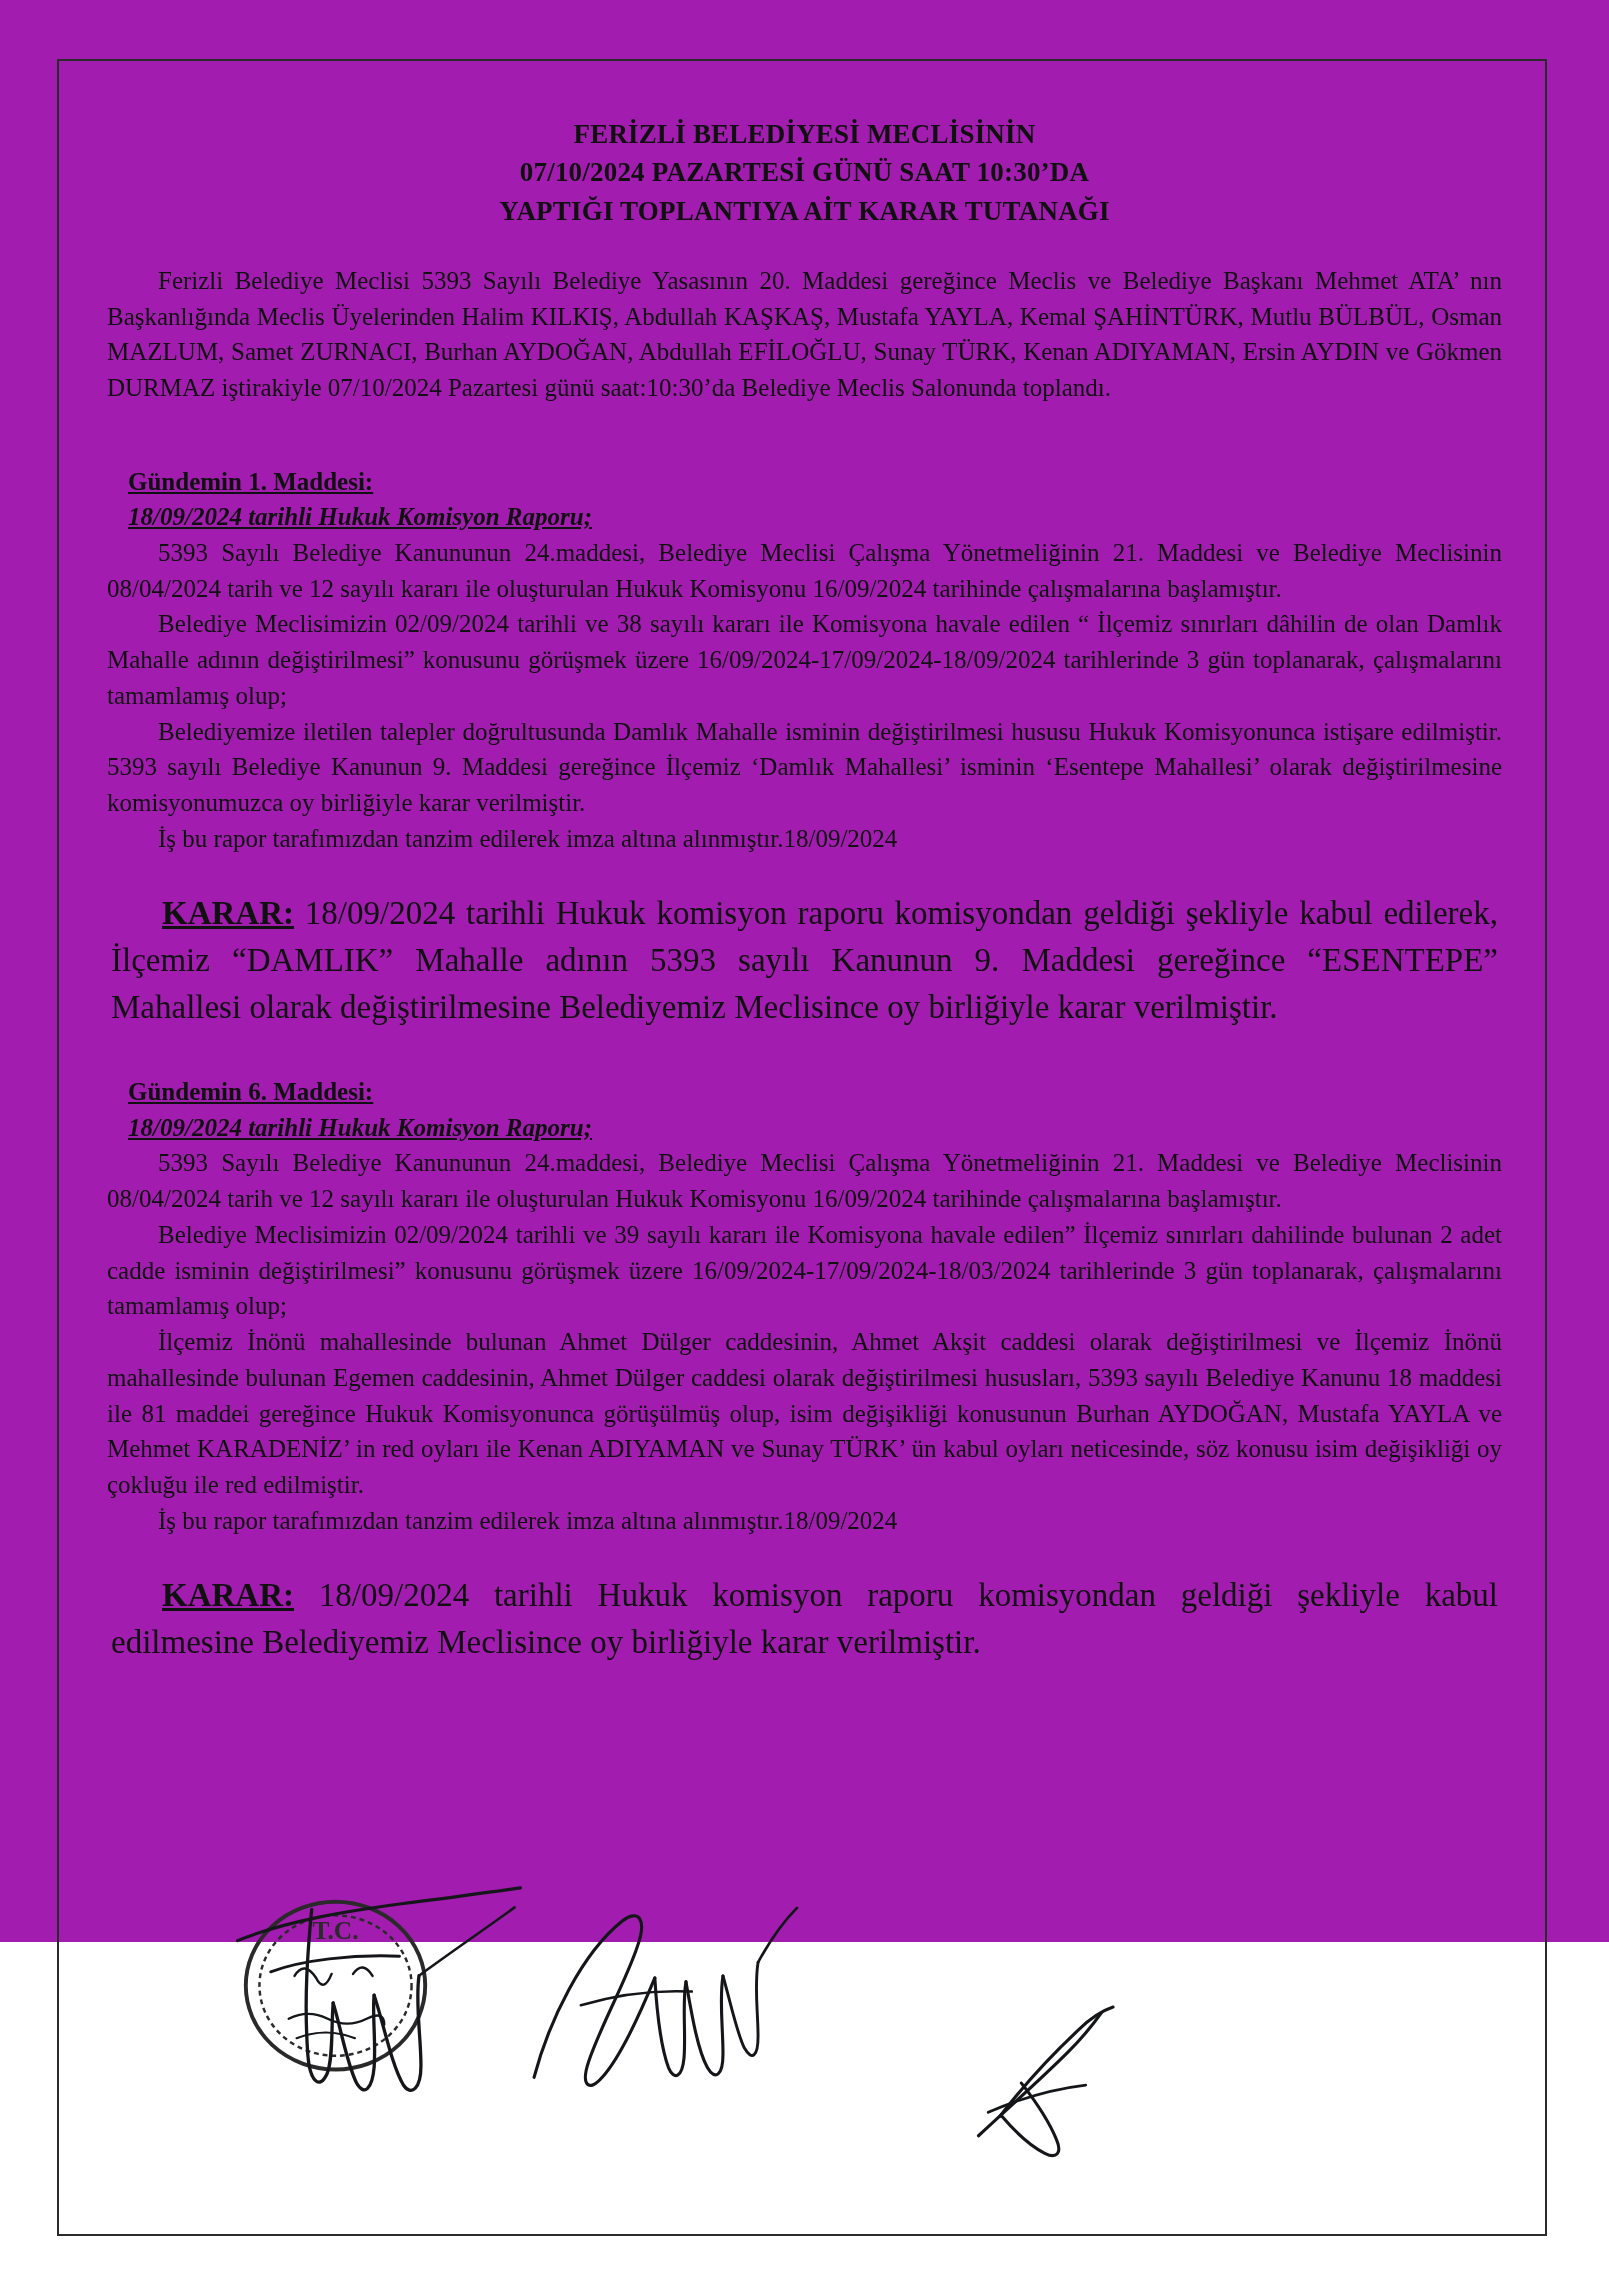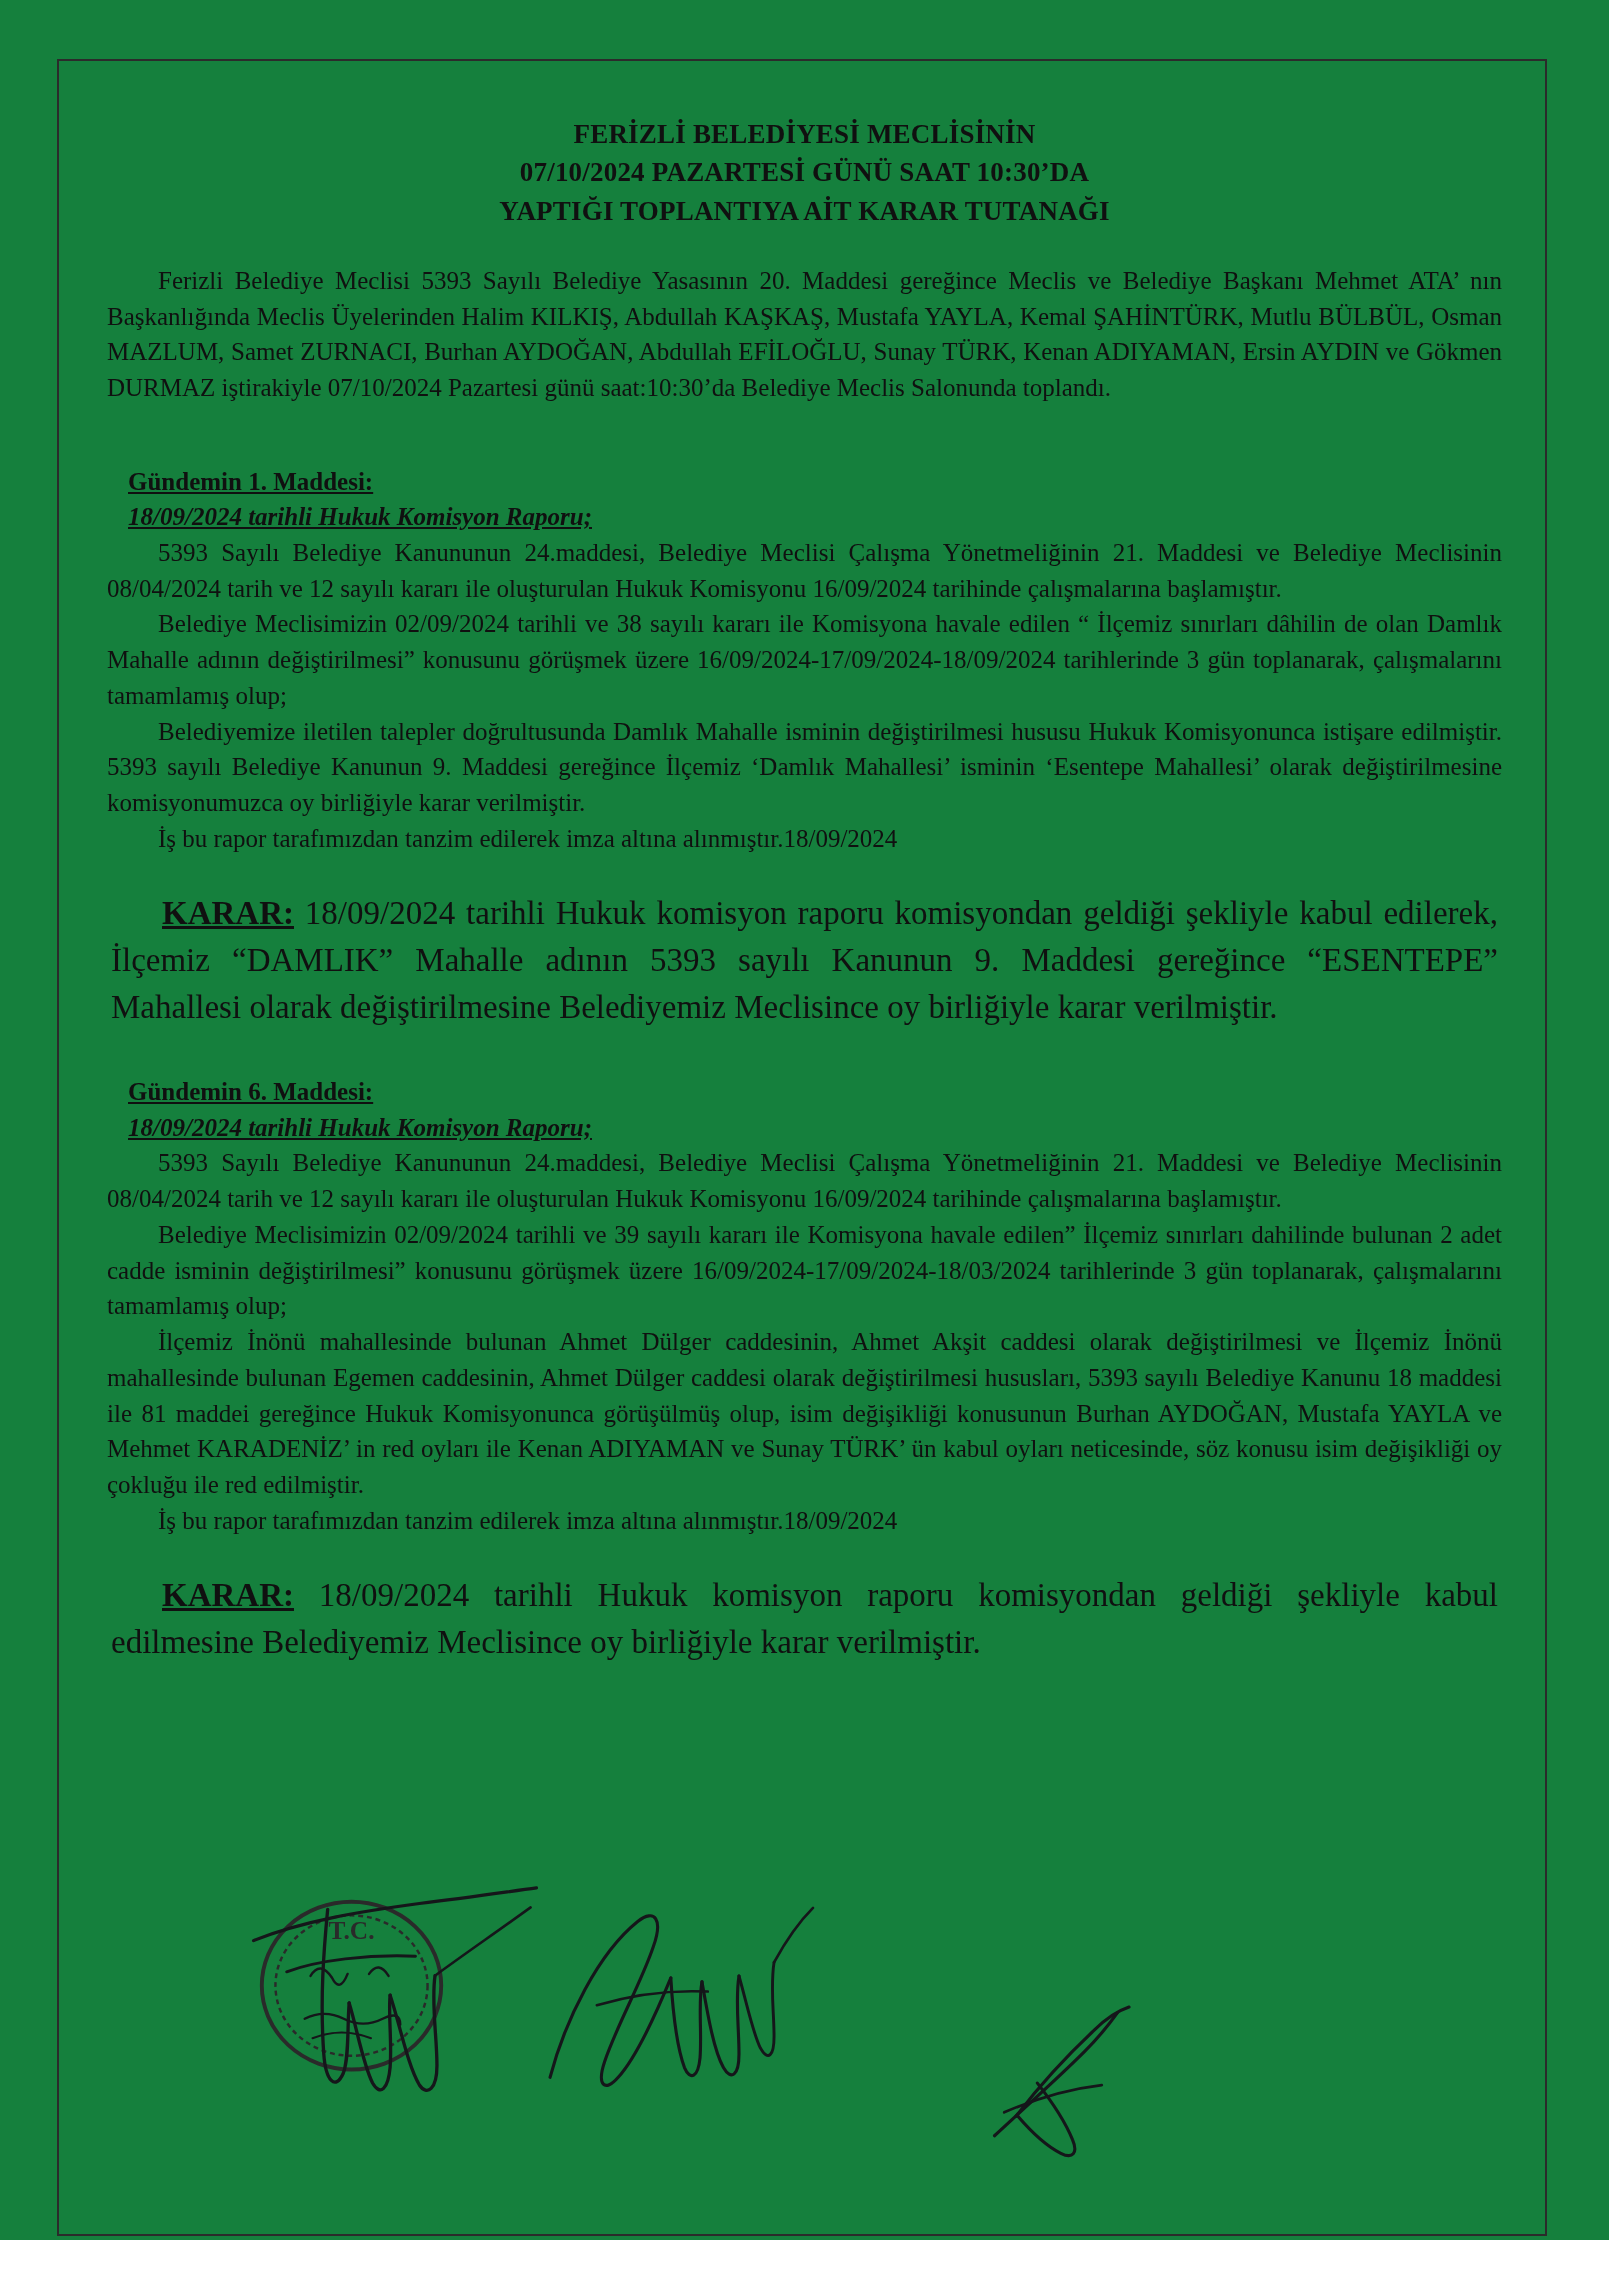--- a/index.html
+++ b/index.html
@@ -9,23 +9,23 @@
   }
   body {
     width: 1609px;
     height: 2294px;
     font-family: "Liberation Serif", serif;
     color: #101010;
   }
   .page {
     position: relative;
     width: 1609px;
-    height: 2240px;
+    height: 1942px;
     box-sizing: border-box;
-    background: #15803d;
+    background: #a21caf;
   }
   .scan-border {
     position: absolute;
     left: 57px;
     top: 59px;
     width: 1490px;
     height: 2177px;
     border: 2.9px solid #2b2b2b;
     box-sizing: border-box;
   }
@@ -80,21 +80,21 @@
     font-family: Liberation Serif, serif;
   }
   .karar-label {
     font-weight: bold;
     text-decoration: underline;
   }
 
   
   .sig-area {
     position: absolute;
-    left: 117px;
+    left: 101px;
     top: 1882px;
     width: 1395px;
     height: 322px;
   }
   .stamp {
     position: absolute;
     left: 137px;
     top: 9.8px;
     width: 195px;
     height: 195px;

